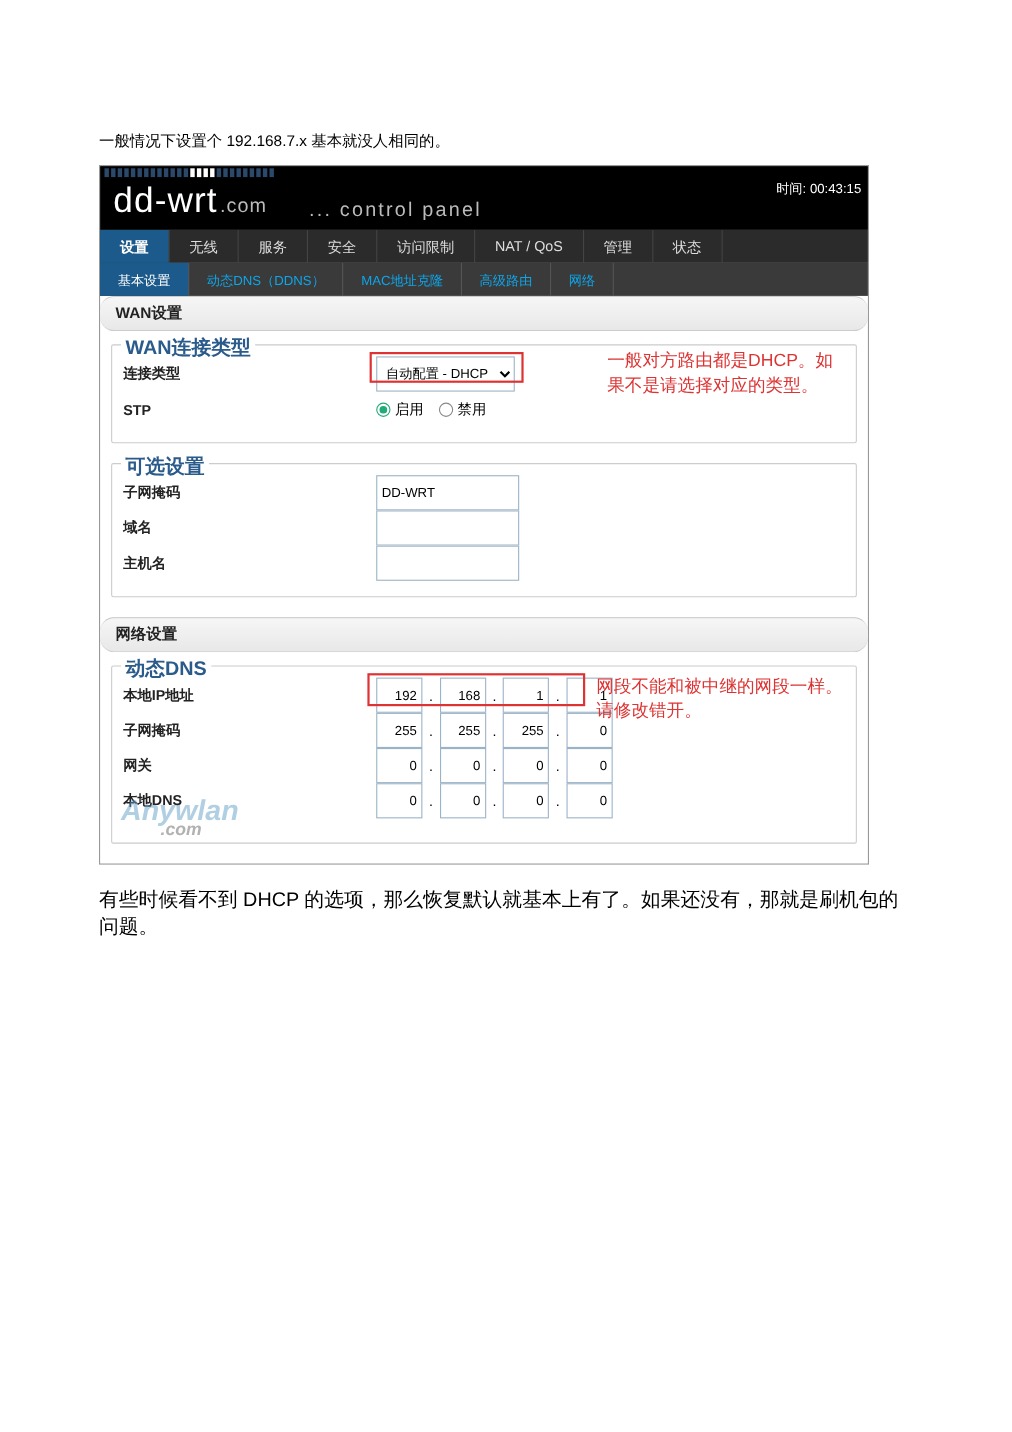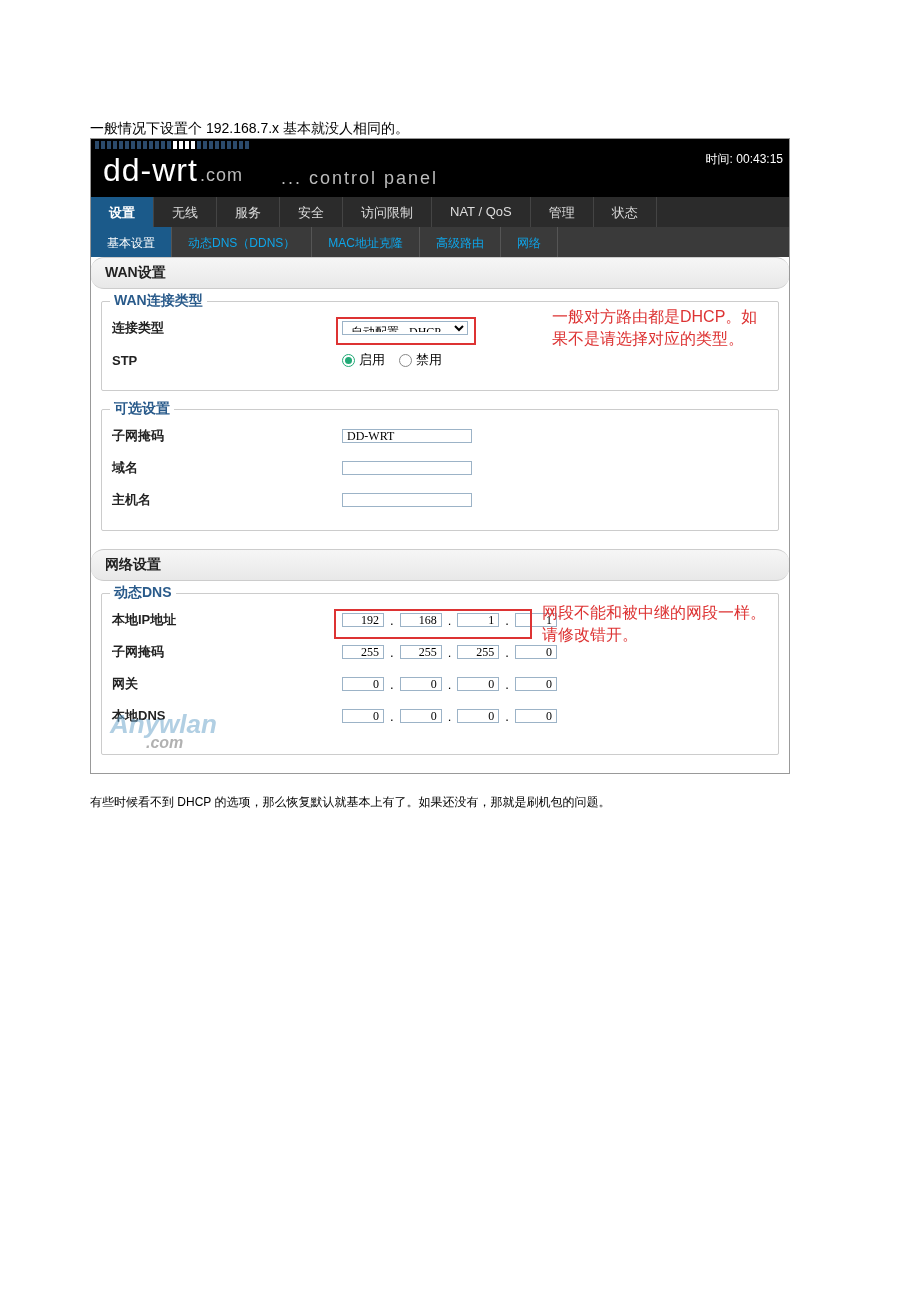--- a/index.html
+++ b/index.html
@@ -1,54 +1,54 @@
 <!DOCTYPE html>
 <html><head>
 <meta charset="utf-8">
 <style>
   * { box-sizing: border-box; margin: 0; padding: 0; }
   html, body { width: 920px; font-family: Arial, "Microsoft YaHei", sans-serif; background: #fff; }
   .page { padding: 120px 90px 60px 90px; }
-  .intro-text { font-size: 14px; color: #000; margin-bottom: 0; }
+  .intro-text { font-size: 14px; color: #000; margin-bottom: 12px; }
   .router { border: 1px solid #999; width: 700px; background: #fff; }
   .header-bar { background: #000; color: #fff; height: 58px; position: relative; display: flex; align-items: flex-end; padding: 0 12px 8px 12px; }
   .topmarks { position: absolute; top: 2px; left: 4px; display: flex; gap: 2px; }
   .topmarks span { width: 4px; height: 8px; background: #2b4a6b; display: inline-block; }
   .topmarks span.w { background: #fff; }
   .logo { font-family: Arial, sans-serif; font-size: 32px; font-weight: 400; letter-spacing: 1px; color: #fff; display: flex; align-items: baseline; }
   .logo .dd { font-weight: 300; }
   .logo .com { font-size: 18px; color: #bbb; margin-left: 2px; }
   .cp-text { font-size: 18px; color: #bbb; margin-left: 38px; letter-spacing: 2px; font-weight: 300; }
   .time { position: absolute; right: 6px; top: 12px; font-size: 12px; color: #fff; }
   .main-nav { background: #2b2b2b; display: flex; height: 30px; }
   .main-nav .tab { color: #ddd; font-size: 13px; padding: 7px 18px; border-right: 1px solid #444; cursor: pointer; }
   .main-nav .tab.active { background: #1b5a8a; color: #fff; font-weight: bold; }
   .sub-nav { background: #3a3a3a; display: flex; height: 30px; }
   .sub-nav .stab { color: #0ea5e9; font-size: 12px; padding: 8px 16px; border-right: 1px solid #555; cursor: pointer; }
   .sub-nav .stab.active { background: #1b5a8a; color: #fff; }
   .content { padding: 0; }
   .section-h { background: linear-gradient(#f6f6f6,#e8e8e8); border-top: 1px solid #ccc; border-bottom: 1px solid #ccc; padding: 6px 14px; font-size: 14px; font-weight: bold; color: #222; border-radius: 13px; }
   .fieldset { margin: 12px 10px 18px 10px; border: 1px solid #ccc; border-radius: 2px; padding: 10px 10px 14px 10px; position: relative; }
-  .fieldset .legend { position: absolute; top: -10px; left: 8px; background: #fff; padding: 0 4px; font-size: 14px; color: #2a5b8b; font-weight: bold; }
+  .fieldset .legend { position: absolute; top: -10px; left: 8px; background: #fff; padding: 0 4px; font-size: 18px; color: #2a5b8b; font-weight: bold; }
   .row { display: flex; align-items: center; min-height: 32px; font-size: 13px; }
   .row .label { width: 230px; color: #222; font-weight: bold; }
   .row .field { display: flex; align-items: center; gap: 4px; }
-  select, input[type=text] { border: 1px solid #9cb3c7; padding: 2px 4px; font-size: 12px; height: 14px; background: #fff; font-family: Liberation Serif, serif; }
+  select, input[type=text] { border: 1px solid #9cb3c7; padding: 2px 4px; font-size: 12px; height: 32px; background: #fff; }
   .ip-box { width: 42px; text-align: right; }
   input[disabled] { background: #eee; color: #888; }
   .annot { position: absolute; color: #d33; font-size: 16px; line-height: 22px; }
   .redbox { border: 2px solid #d33; position: absolute; }
   .radio-wrap { display: inline-flex; align-items: center; gap: 4px; margin-right: 10px; }
   .radio-dot { width: 13px; height: 13px; border: 1px solid #2a7; border-radius: 50%; display: inline-flex; align-items: center; justify-content: center; }
   .radio-dot.on::after { content: ""; width: 7px; height: 7px; background: #2a7; border-radius: 50%; }
   .radio-dot.off { border-color: #888; }
   .watermark { position: absolute; left: 8px; bottom: 2px; font-size: 26px; font-style: italic; font-weight: bold; color: rgba(100,160,200,0.5); pointer-events: none; }
   .watermark .dotcom { font-size: 16px; color: rgba(100,100,100,0.5); font-style: italic; margin-left: 36px; display: block; margin-top: -6px; }
   .dot { margin: 0 2px; }
-  .after-text { font-size: 12px; color: #000; margin-top: 20px; }
+  .after-text { font-size: 18px; color: #000; margin-top: 20px; }
   .sel-box { position: relative; display: inline-block; }
 </style>
 </head>
 <body>
 
 <div class="page">
   <div class="intro-text">一般情况下设置个 192.168.7.x 基本就没人相同的。</div>
 
   <div class="router">
 

